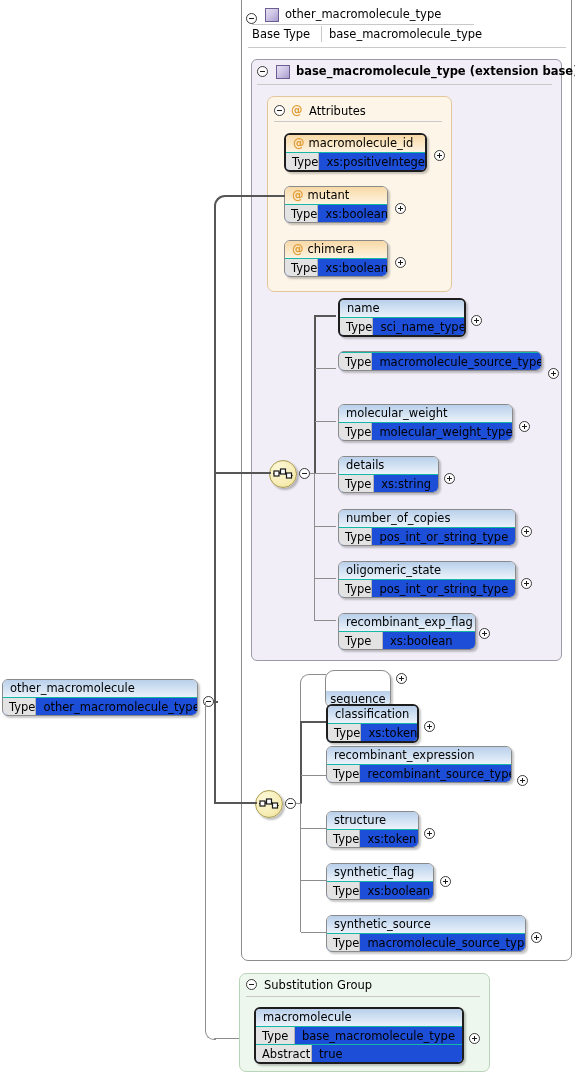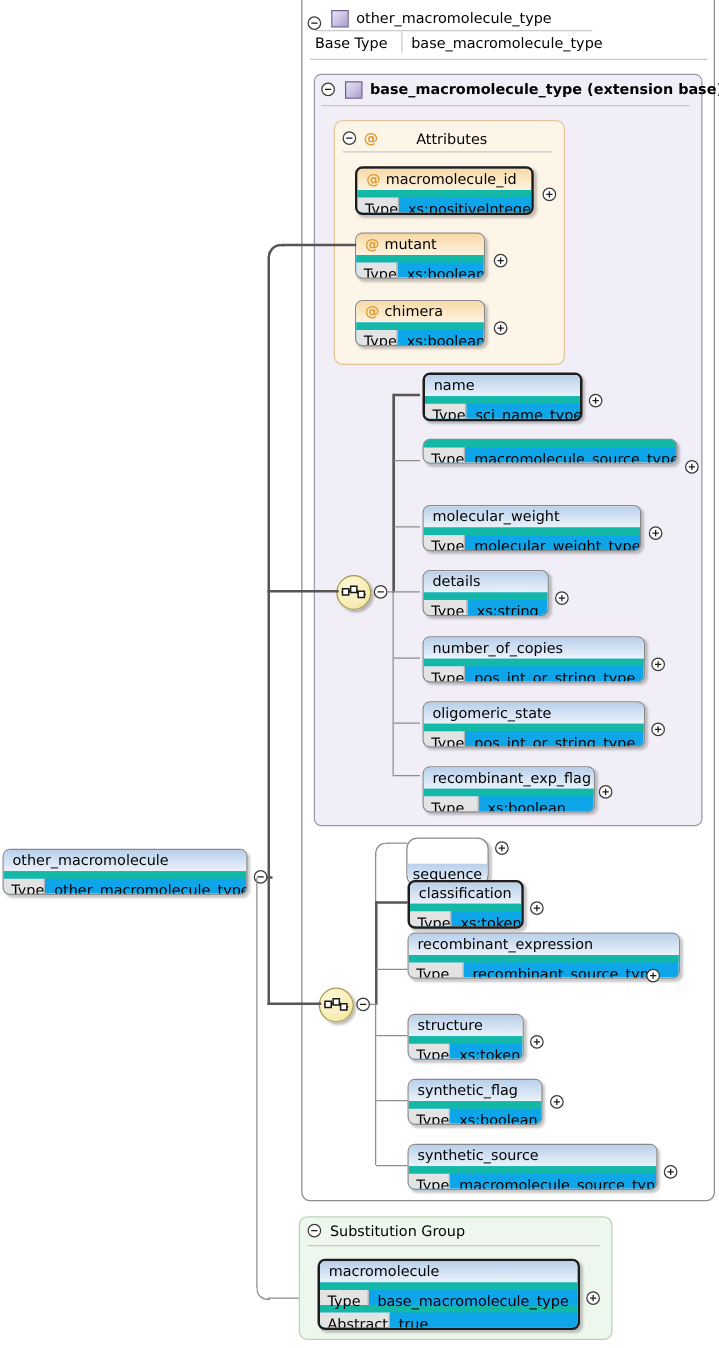--- a/index.html
+++ b/index.html
@@ -71,21 +71,21 @@
   .nbox.req{border:2px solid #1d1d1d;}
   .nrow1{
     height:17px;line-height:17px;padding-left:7px;white-space:nowrap;
     font-size:11.5px;box-sizing:border-box;
   }
   .nbox.el .nrow1{background:linear-gradient(to bottom,#b9cfea 0%,#cfe0f2 45%,#ecf2fa 100%);}
   .nbox.attr .nrow1{background:linear-gradient(to bottom,#f7d9a6 0%,#fbe7c4 50%,#fdf3e2 100%);}
   .nbox.plain .nrow1{background:linear-gradient(to bottom,#b9cfea 0%,#cfe0f2 45%,#ecf2fa 100%);}
   .nrow2,.nrow3{
     height:18px;line-height:18px;display:flex;white-space:nowrap;
-    border-top:6px solid #14b8a6;background:#0ea5e9;font-size:11.5px;
+    border-top:1px solid #14b8a6;background:#1d4ed8;font-size:11.5px;
     box-sizing:border-box;
   }
   .nlbl{
     width:44px;padding-left:6px;box-sizing:border-box;
     background:#e3e3e3;border-right:1px solid #b4b4b4;
   }
   .nval{padding-left:7px;padding-right:7px;}
   .nbox.attr .nlbl{background:#e3e3e3;}
 
   
@@ -124,21 +124,21 @@
 
   <div class="base-panel" style="left:251px;top:59px;width:309px;height:600px;"></div>
   <div class="pm" style="left:257px;top:66px;"></div>
   <div class="ticon" style="left:276px;top:65px;"></div>
   <div class="abs" style="left:296px;top:64px;font-size:11.5px;font-weight:bold;white-space:nowrap;">base_macromolecule_type (extension base)</div>
   <div class="hdr-rule" style="left:257px;top:84px;width:295px;"></div>
 
   <div class="attrs-panel" style="left:267px;top:96px;width:183px;height:194px;"></div>
   <div class="pm" style="left:274px;top:105px;"></div>
   <div class="at" style="left:291px;top:105px;">@</div>
-  <div class="abs" style="left:309px;top:104px;font-size:11.5px;white-space:nowrap;margin-left:24px;">Attributes</div>
+  <div class="abs" style="left:309px;top:104px;font-size:11.5px;white-space:nowrap;">Attributes</div>
   <div class="hdr-rule" style="left:274px;top:121px;width:168px;"></div>
 
   <div class="nbox attr req" style="left:284px;top:133px;width:143px;">
     <div class="nrow1">
       <span class="atname">@</span><span>macromolecule_id</span>
     </div>
     <div class="nrow2">
       <span class="nlbl">Type</span>
       <span class="nval">xs:positiveInteger</span>
     </div>
@@ -284,21 +284,21 @@
 
   <div class="nbox el req" style="left:326px;top:704px;width:93px;">
     <div class="nrow1">classification</div>
     <div class="nrow2">
       <span class="nlbl">Type</span>
       <span class="nval">xs:token</span>
     </div>
   </div>
   <div class="pm plus" style="left:424px;top:721px;"></div>
 
-  <div class="nbox el" style="left:326px;top:746px;width:218px;">
+  <div class="nbox el" style="left:326px;top:746px;width:186px;">
     <div class="nrow1">recombinant_expression</div>
     <div class="nrow2">
       <span class="nlbl">Type</span>
       <span class="nval">recombinant_source_type</span>
     </div>
   </div>
   <div class="pm plus" style="left:517px;top:775px;"></div>
 
   <div class="nbox el" style="left:326px;top:811px;width:93px;">
     <div class="nrow1">structure</div>

